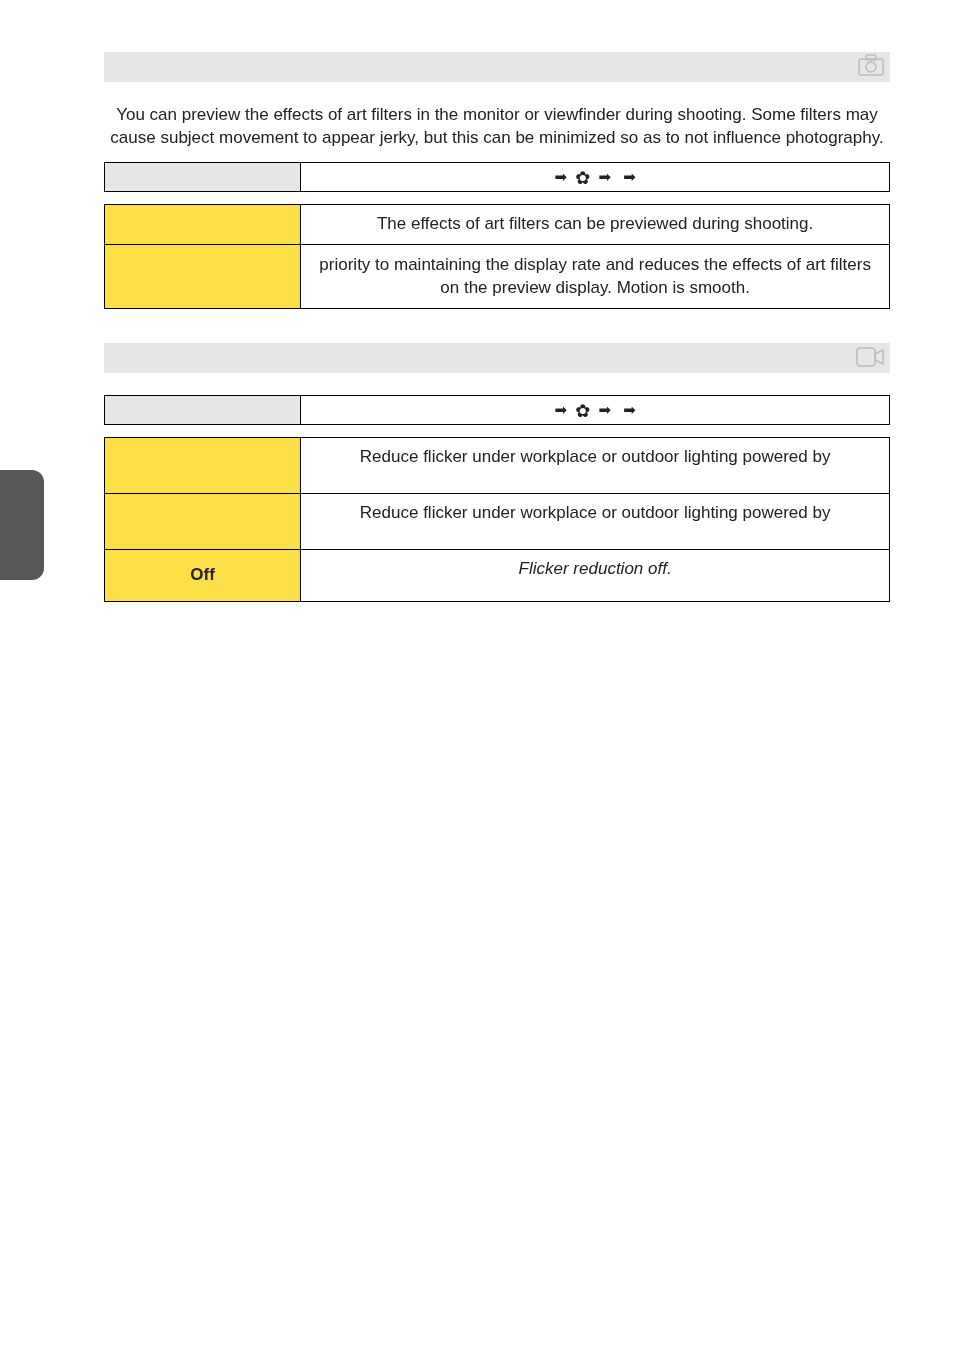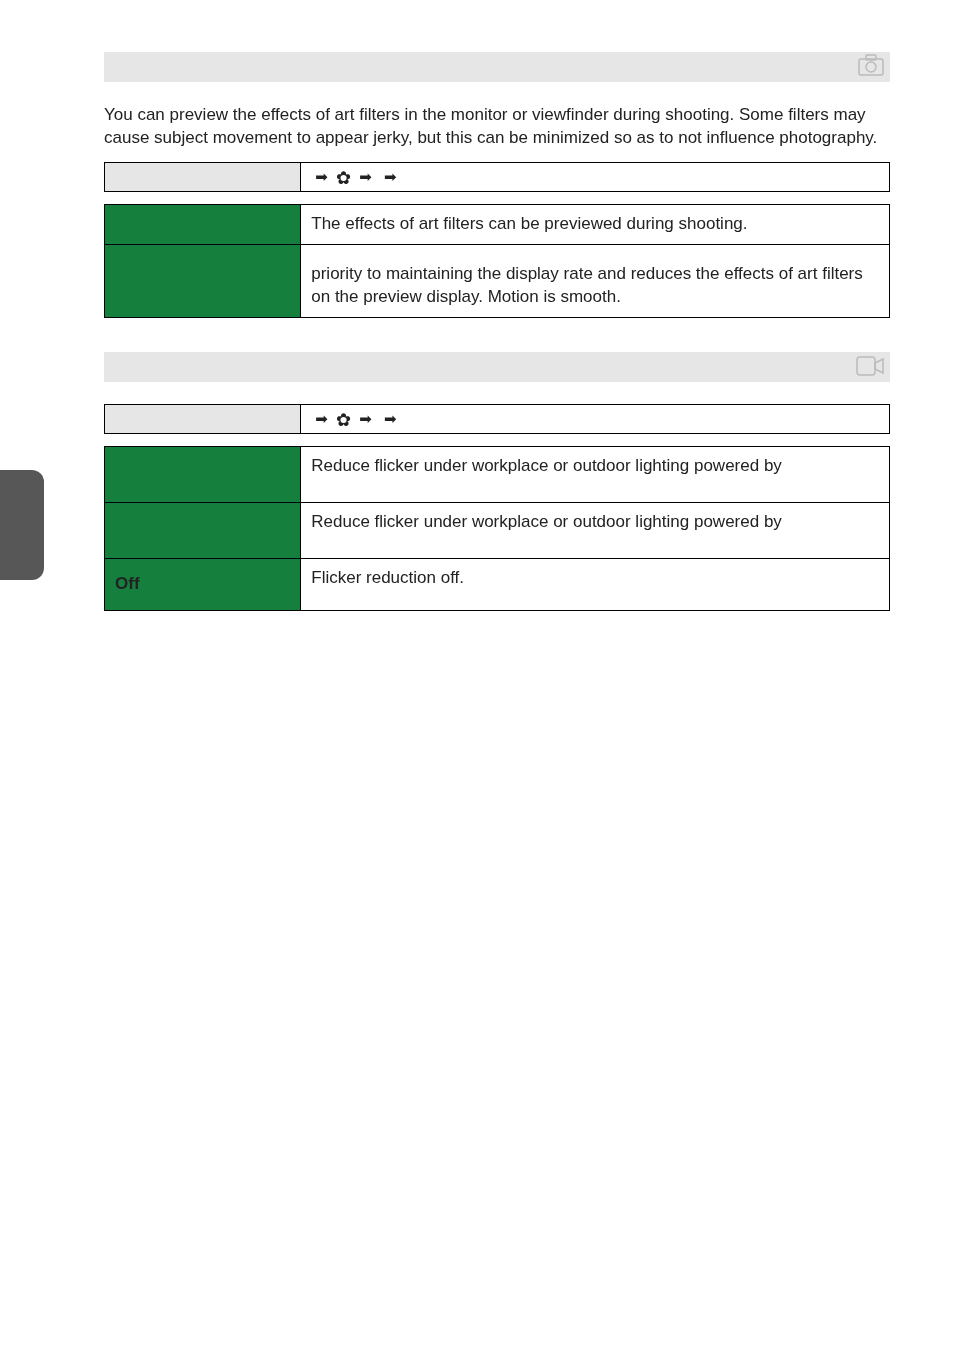--- a/index.html
+++ b/index.html
@@ -9,20 +9,21 @@
     font-family: Arial, Helvetica, sans-serif;
     font-size: 17px;
     color: #222;
     background: #fff;
     width: 954px;
   }
   .page {
     padding: 52px 64px 100px 104px;
     position: relative;
     min-height: 1357px;
+    text-align: center;
   }
   .section-bar {
     background: #e6e6e6;
     height: 30px;
     margin-bottom: 22px;
     position: relative;
   }
   .section-bar .mode-icon {
     position: absolute;
     right: 6px;
@@ -67,21 +68,21 @@
   }
   .options-table td {
     border: 1px solid #000;
     padding: 8px 10px;
     vertical-align: top;
     line-height: 1.35;
     margin-top: 40px;
   }
   .options-table td.key {
     width: 25%;
-    background: #15803d;
+    background: #fde047;
     font-weight: normal;
     vertical-align: middle;
   }
   .options-table td.key.bold { font-weight: bold; }
   .side-tab {
     position: absolute;
     left: 0;
     top: 470px;
     width: 44px;
     height: 110px;
@@ -127,21 +128,21 @@
     </table>
 
   <table class="options-table">
     <tbody>
         <tr>
       <td class="key"></td>
       <td>The effects of art filters can be previewed during shooting.</td>
     </tr>
     <tr>
       <td class="key"></td>
-      <td style="padding-top:18px;">priority to maintaining the display rate and reduces the effects of art filters on the preview display. Motion is smooth.</td>
+      <td style="padding-top:9px;">priority to maintaining the display rate and reduces the effects of art filters on the preview display. Motion is smooth.</td>
     </tr>
   </tbody>
     </table>
 
   <div class="section-bar">
     <span class="mode-film">
       <svg width="28" height="22" viewBox="0 0 28 22">
           <rect x="1" y="2" width="18" height="18" rx="3" fill="none" stroke="#bbb" stroke-width="1.5"></rect>
           <path d="M19 8 L27 4 L27 18 L19 14 Z" fill="none" stroke="#bbb" stroke-width="1.5"></path>
         </svg>
@@ -171,18 +172,18 @@
     <tr>
       <td class="key"></td>
       <td style="padding-bottom:24px;">Reduce flicker under workplace or outdoor lighting powered by</td>
     </tr>
     <tr>
       <td class="key"></td>
       <td style="padding-bottom:24px;">Reduce flicker under workplace or outdoor lighting powered by</td>
     </tr>
     <tr>
       <td class="key bold">Off</td>
-      <td style="padding-bottom:20px;">Flicker reduction off.</td>
+      <td style="padding-bottom:20px;font-style:italic;">Flicker reduction off.</td>
     </tr>
   </tbody>
     </table>
 
 </div>
 
 </body></html>

